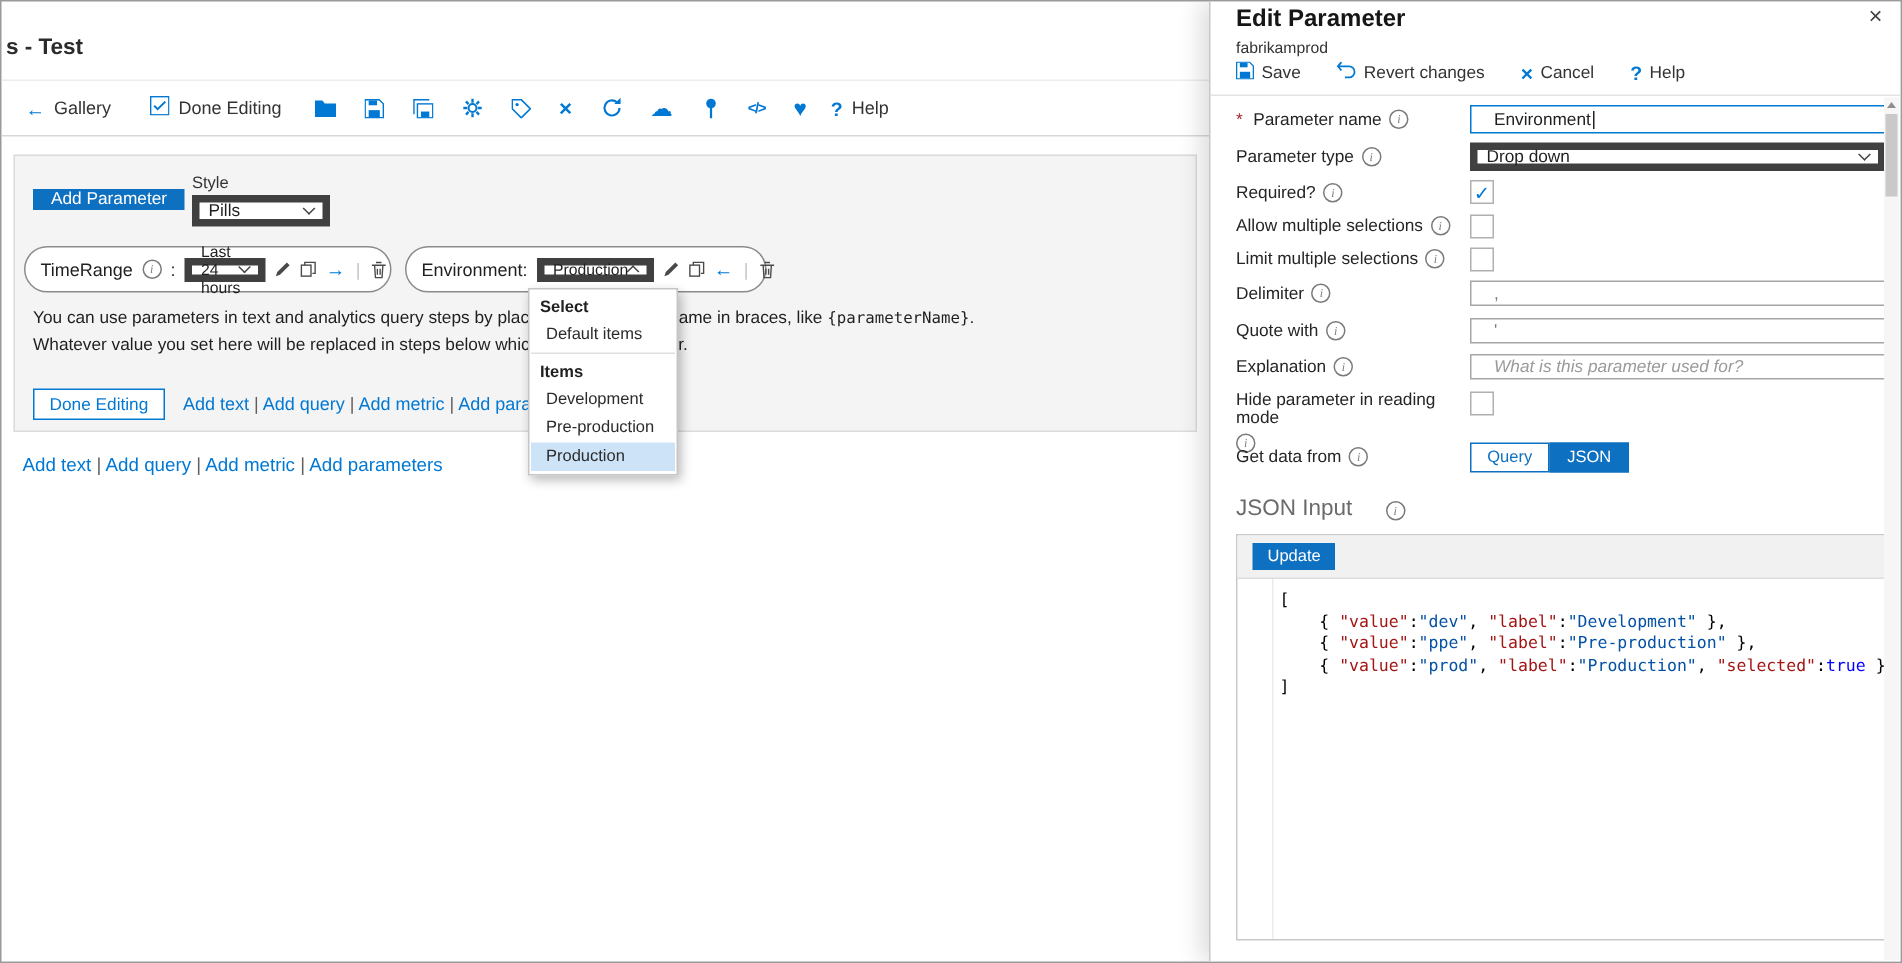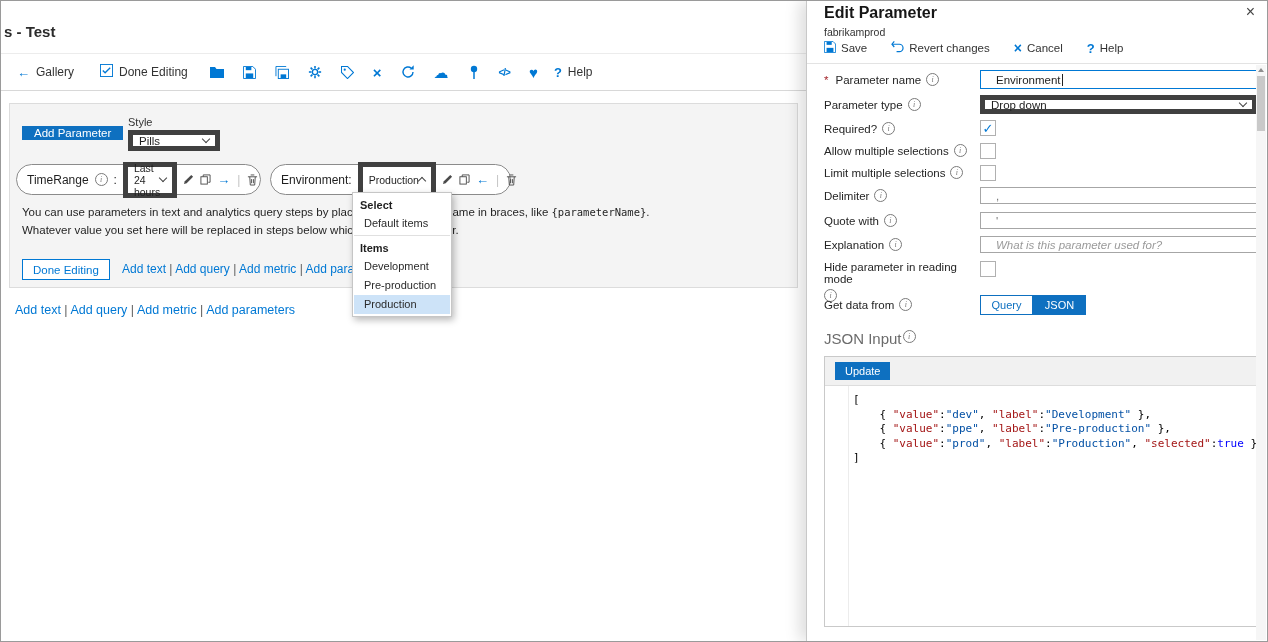--- a/index.html
+++ b/index.html
@@ -28,21 +28,21 @@
   .style-select{position:absolute;left:118px;top:26px;width:92px;height:21px;}
   .select{display:flex;align-items:center;justify-content:space-between;background:#fff;border:5px solid #404040;
           padding:0 6px;font-size:11.5px;color:#1f1f1f;box-sizing:border-box;cursor:pointer;}
   .chev{width:5px;height:5px;border-right:1.4px solid #444;border-bottom:1.4px solid #444;
         transform:rotate(45deg);margin-top:-3px;flex:none;}
   .chev.up{transform:rotate(-135deg);margin-top:3px;}
   .pill{position:absolute;top:60px;height:31px;border:1px solid #8b8b8b;border-radius:16px;background:#fff;
         display:flex;align-items:center;padding:0 10px;gap:6px;box-sizing:border-box;font-size:12px;color:#1f1f1f;}
   .pill1{left:6px;width:245px;}
   .pill2{left:260px;width:241px;}
-  .pill .select{height:36px;}
+  .pill .select{height:16px;}
   .sel-time{width:88px;}
   .sel-env{width:92px;}
   .info{display:inline-block;width:11px;height:11px;border-radius:50%;border:1px solid #7a7a7a;color:#7a7a7a;
         font-size:8px;line-height:11px;text-align:center;font-family:"Liberation Serif",serif;font-style:italic;
         flex:none;background:#fff;}
   .icon-btn{display:inline-flex;align-items:center;cursor:pointer;}
   .arrow-glyph{color:#0078d4;font-size:13px;font-weight:bold;line-height:1;cursor:pointer;}
   .vdiv{color:#c4c4c4;font-size:12px;margin:0 1px;}
   .dropdown-menu{position:absolute;left:342px;top:88px;width:96px;background:#fff;border:1px solid #c6c6c6;
                  box-shadow:2px 3px 7px rgba(0,0,0,.28);z-index:40;font-size:11px;padding:2px 1px;}
@@ -80,21 +80,21 @@
   .caret{width:1px;height:12px;background:#222;margin-left:1px;}
   .ph{color:#767676;}
   .ph-italic{color:#9a9a9a;font-style:italic;}
   .checkbox{position:absolute;left:173px;width:14px;height:14px;border:1px solid #b0b0b0;background:#fff;
             display:flex;align-items:center;justify-content:center;cursor:pointer;box-sizing:content-box;}
   .check{color:#0078d4;font-size:13px;font-weight:bold;line-height:1;}
   .seg{position:absolute;left:173px;top:294px;display:flex;height:20px;}
   .seg-btn{min-width:53px;font-size:11px;font-family:inherit;border:1px solid #0e70c0;background:#fff;
            color:#0e70c0;cursor:pointer;padding:0 8px;}
   .seg-btn.active{background:#0e70c0;color:#fff;}
-  .json-heading{position:absolute;left:17px;top:329px;font-size:15px;color:#6b6b6b;display:flex;align-items:flex-start;gap:1px;}
+  .json-heading{position:absolute;left:17px;top:329px;font-size:15px;color:#6b6b6b;display:flex;align-items:flex-end;gap:22px;}
   .editor{position:absolute;left:17px;top:355px;width:433px;height:271px;border:1px solid #c9c9c9;
           box-sizing:border-box;background:#fff;}
   .editor-head{height:29px;background:#f1f1f1;border-bottom:1px solid #ddd;display:flex;align-items:center;
                padding-left:10px;box-sizing:border-box;}
   .btn-update{height:18px;background:#0e70c0;color:#fff;border:none;font-size:11px;padding:0 10px;
               font-family:inherit;cursor:pointer;}
   .editor-body{position:relative;height:240px;overflow:hidden;}
   .gutter{position:absolute;left:23px;top:0;bottom:0;border-left:1px solid #ececec;}
   .code{position:absolute;left:28px;top:7px;font-family:"DejaVu Sans Mono",monospace;font-size:11px;
         line-height:14.5px;white-space:pre;}

